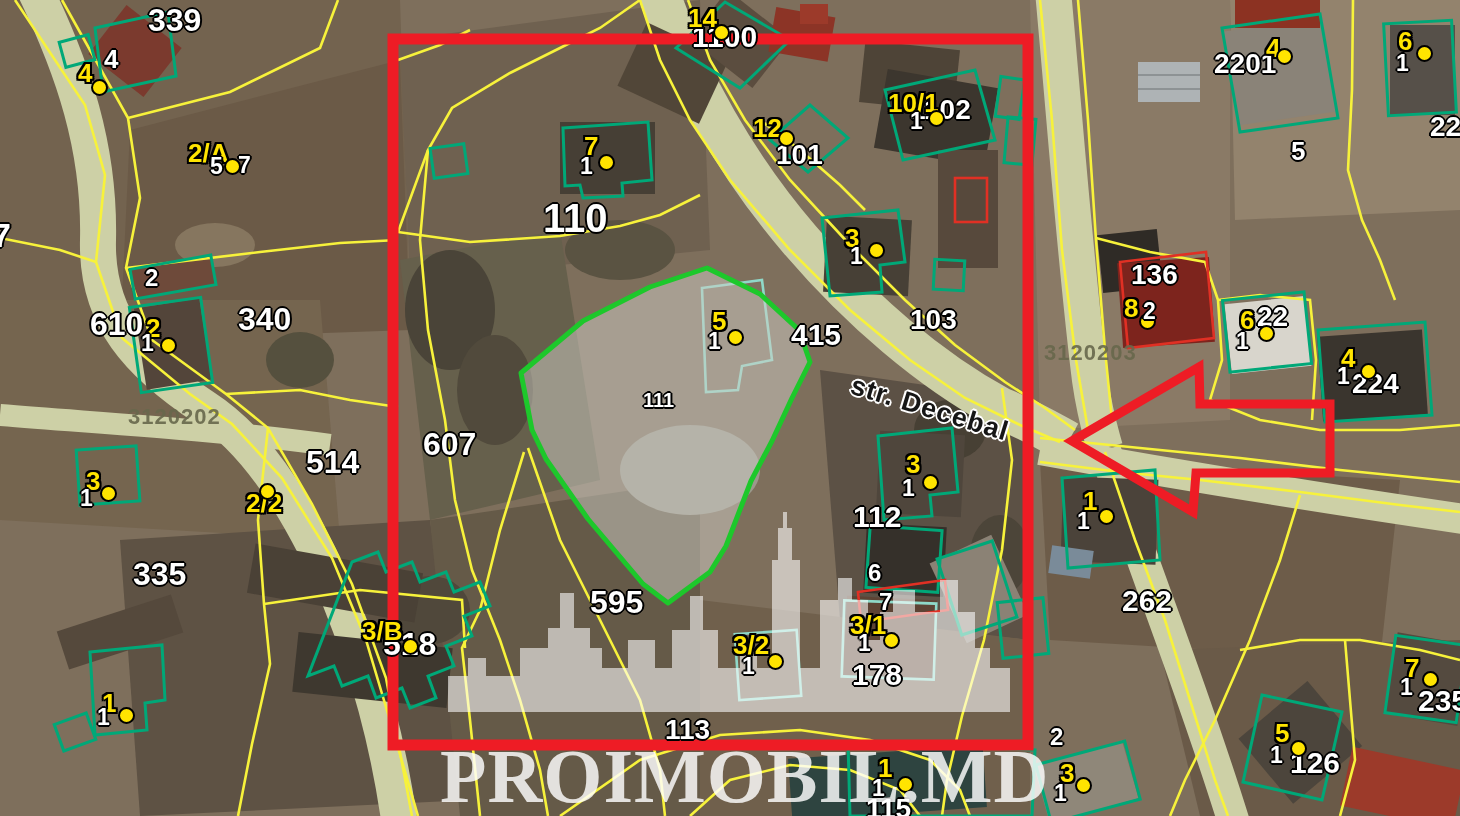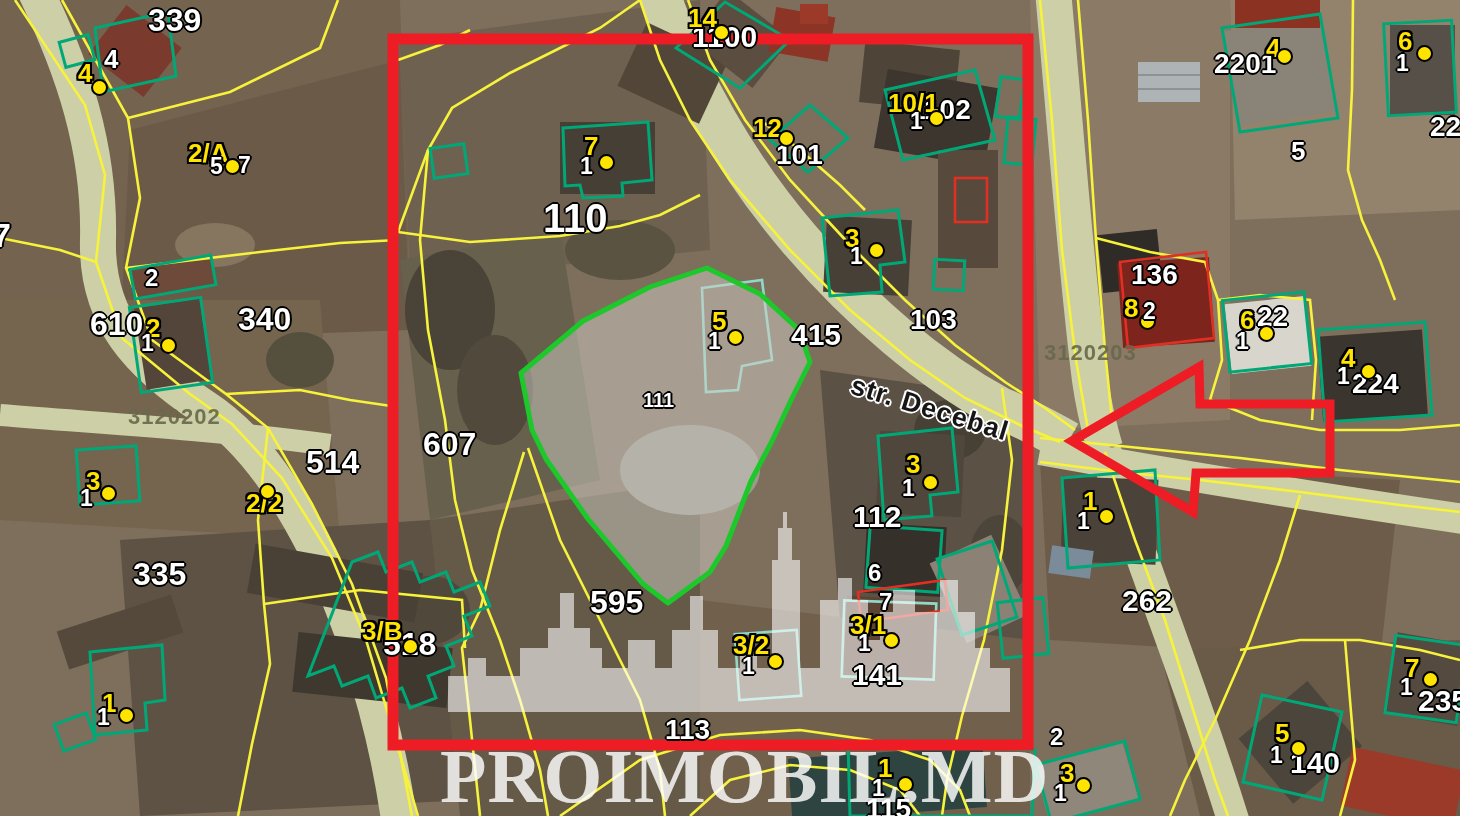--- a/index.html
+++ b/index.html
@@ -214,33 +214,33 @@
       <div class="plabel" style="left: 768px; top: 141px; font-size: 28px; margin-left: 8px;">101</div>
       <div class="plabel" style="left: 910px; top: 96px; font-size: 28px;">1102</div>
       <div class="plabel" style="left: 910px; top: 306px; font-size: 28px;">103</div>
       <div class="plabel" style="left: 791px; top: 320px; font-size: 30px;">415</div>
       <div class="plabel" style="left: 643px; top: 390px; font-size: 20px; text-align: right;">111</div>
       <div class="plabel" style="left: 590px; top: 586px; font-size: 32px;">595</div>
       <div class="plabel" style="left: 383px; top: 628px; font-size: 32px;">518</div>
       <div class="plabel" style="left: 853px; top: 502px; font-size: 30px;">112</div>
       <div class="plabel" style="left: 868px; top: 561px; font-size: 24px;">6</div>
       <div class="plabel" style="left: 879px; top: 590px; font-size: 24px;">7</div>
-      <div class="plabel" style="left: 852px; top: 660px; font-size: 30px;">141</div>
+      <div class="plabel" style="left: 852px; top: 660px; font-size: 30px;">178</div>
       <div class="plabel" style="left: 665px; top: 716px; font-size: 28px;">113</div>
       <div class="plabel" style="left: 866px; top: 795px; font-size: 28px;">115</div>
       <div class="plabel" style="left: 1050px; top: 725px; font-size: 24px;">2</div>
       <div class="plabel" style="left: 1131px; top: 261px; font-size: 28px;">136</div>
       <div class="plabel" style="left: 1257px; top: 303px; font-size: 28px;">22</div>
       <div class="plabel" style="left: 1352px; top: 370px; font-size: 28px;">224</div>
       <div class="plabel" style="left: 1122px; top: 586px; font-size: 30px;">262</div>
       <div class="plabel" style="left: 1214px; top: 50px; font-size: 28px;">2201</div>
       <div class="plabel" style="left: 1291px; top: 138px; font-size: 26px;">5</div>
       <div class="plabel" style="left: 1430px; top: 113px; font-size: 28px;">222</div>
       <div class="plabel" style="left: 1418px; top: 686px; font-size: 30px;">235</div>
-      <div class="plabel" style="left: 1290px; top: 748px; font-size: 30px;">140</div>
+      <div class="plabel" style="left: 1290px; top: 748px; font-size: 30px;">126</div>
       <div class="mlabel" style="left: 78px; top: 60px;">4</div>
       <div class="mdot" style="left: 90.5px; top: 78.5px;"></div>
       <div class="mlabel" style="left: 188px; top: 140px;">2/A</div>
       <div class="mdot" style="left: 223.5px; top: 157.5px;"></div>
       <div class="msub" style="left: 210px; top: 155px;">5</div>
       <div class="msub" style="left: 238px; top: 154px;">7</div>
       <div class="mlabel" style="left: 146px; top: 315px;">2</div>
       <div class="mdot" style="left: 159.5px; top: 336.5px;"></div>
       <div class="msub" style="left: 141px; top: 332px;">1</div>
       <div class="mlabel" style="left: 86px; top: 468px;">3</div>

